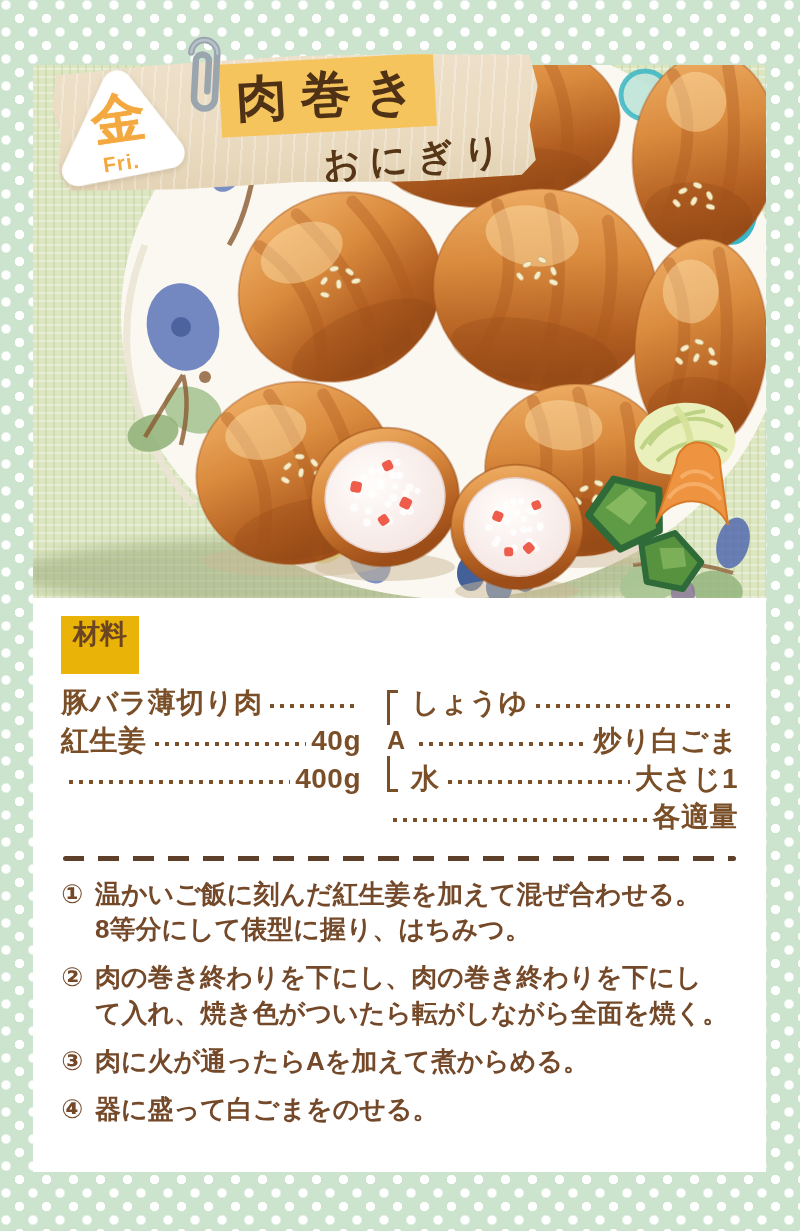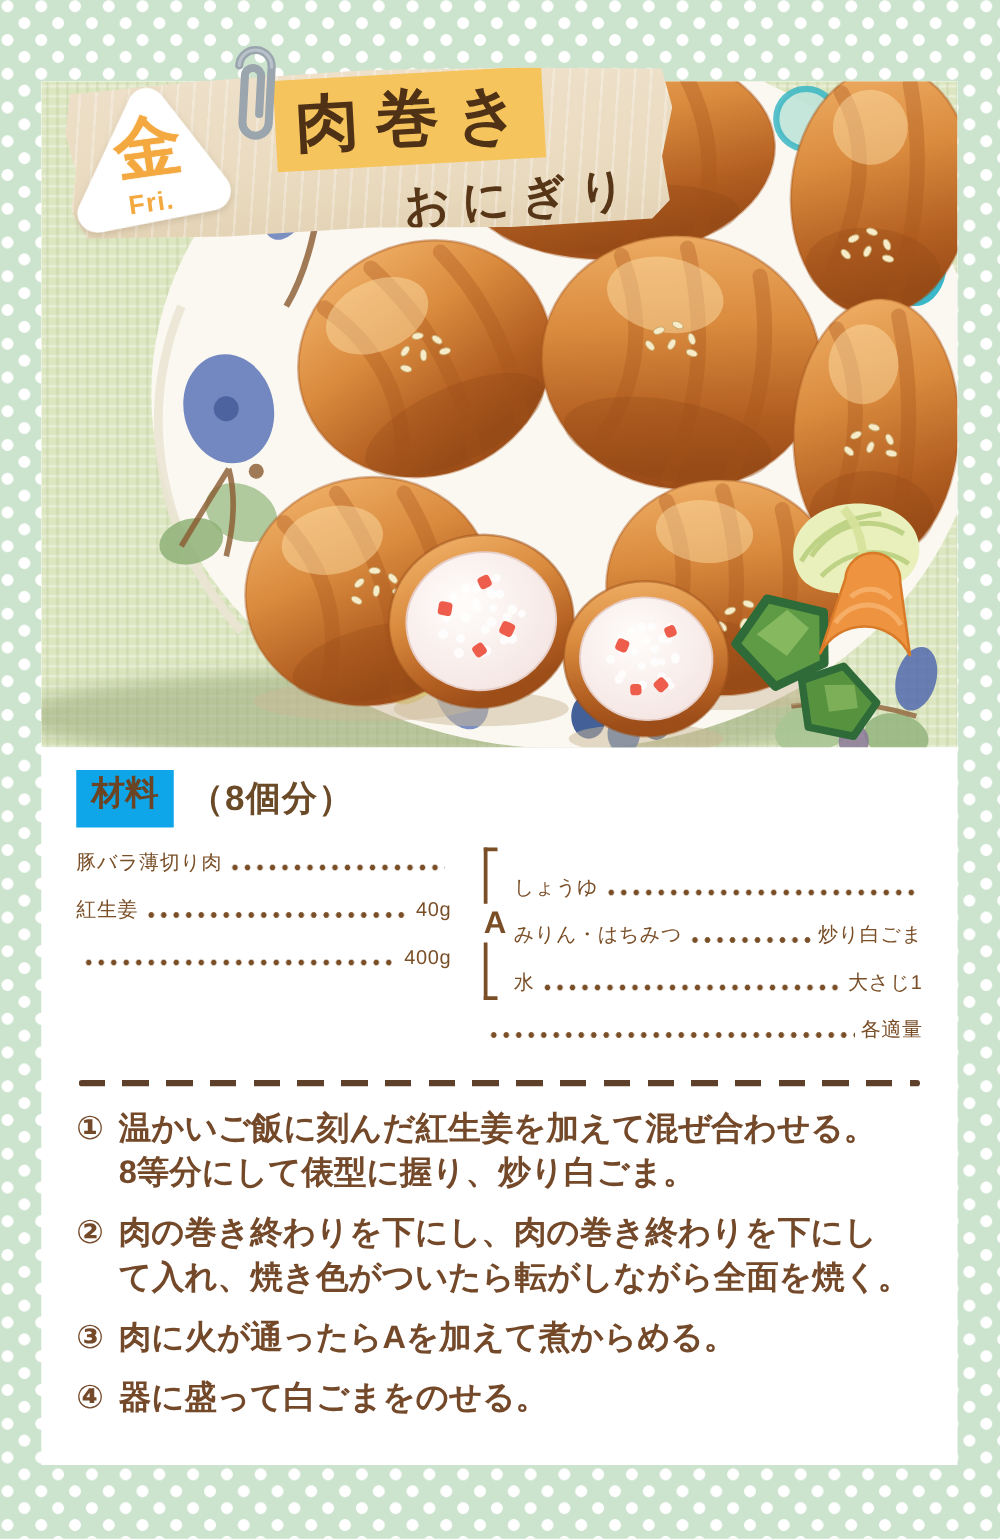--- a/index.html
+++ b/index.html
@@ -48,42 +48,42 @@
   }
   .badge .fri {
     position:absolute; left:0; right:6px; top:88px; text-align:center;
     color:#f3a93f; font-size:21px; font-weight:bold; letter-spacing:1px;
   }
   .clip-icon { position:absolute; left:146px; top:-37px; transform:rotate(3deg); }
   
   .content { position:absolute; left:0; top:533px; width:733px; padding:18px 28px 0 28px; }
   .ing-header { display:flex; align-items:center; gap:12px; }
   .label-box {
-    background:#0ea5e9; color:#6b4423; font-weight:bold;
-    font-size:27px; padding:4px 12px 12px; line-height:1.1; white-space:nowrap;
+    background:#eab308; color:#6b4423; font-weight:bold;
+    font-size:27px; padding:4px 12px 24px; line-height:1.1; white-space:nowrap;
   }
   .servings { color:#6b4a28; font-size:28px; font-weight:bold; letter-spacing:1px; }
   .ing-cols { display:flex; margin-top:10px; }
   .col-left { width:300px; }
   .col-right { flex:1; margin-left:24px; }
-  .ing-row { display:flex; align-items:center; height:38px; font-size:16px; font-weight:400; color:#7a4f28;justify-content:space-between; }
+  .ing-row { display:flex; align-items:center; height:38px; font-size:28px; font-weight:700; color:#7a4f28;justify-content:space-between; }
   .ing-row .name { white-space:nowrap; letter-spacing:0.5px; }
   .ing-row .amt { white-space:nowrap; letter-spacing:0.5px; }
   .dots {
     flex:1; height:6px; margin:6px 5px 0 5px; align-self:center;
     background-image:radial-gradient(circle, #7a4f28 2.1px, rgba(0,0,0,0) 2.5px);
     background-size:10px 6px; background-repeat:repeat-x; background-position:0 0;
     min-width:12px;
   }
   .group-a { display:flex; }
   .a-col { width:26px; display:flex; flex-direction:column; align-items:flex-start; padding:6px 0 6px 2px; }
   .a-tick-top { width:11px; flex:1; border-left:3px solid #7a4f28; border-top:3px solid #7a4f28; }
   .a-letter { font-size:25px; font-weight:bold; color:#7a4f28; line-height:1; padding:3px 0; }
   .a-tick-bot { width:11px; flex:1; border-left:3px solid #7a4f28; border-bottom:3px solid #7a4f28; }
-  .a-items { flex:1;margin-top:20px; }
+  .a-items { flex:1; }
   .divider {
     height:5px; margin:20px 2px 16px 2px; border-radius:3px;
     background:repeating-linear-gradient(90deg, #5e402a 0 21px, rgba(0,0,0,0) 21px 35px);
   }
   .steps { margin-top:14px; }
   .step { display:flex; margin-bottom:13px; color:#74492a; font-size:26px; font-weight:600; line-height:1.36; }
   .step-marker { flex:0 0 34px; }
   .step-text { white-space:pre-line; }
 </style>
 </head>
@@ -357,21 +357,20 @@
     <svg width="50" height="96" viewBox="0 0 50 96">
       <path d="M11 25 A 13 13 0 0 1 37 25 L 37 70 A 10.5 10.5 0 0 1 16 70 L 16 33 A 6.5 6.5 0 0 1 29 33 L 29 63" fill="none" stroke="#9aa5ae" stroke-width="6.5" stroke-linecap="round"></path>
       <path d="M11 25 A 13 13 0 0 1 37 25" fill="none" stroke="#b9c2ca" stroke-width="2.5" stroke-linecap="round"></path>
     </svg>
   </div>
 
   <div class="content">
 
     <div class="ing-header">
       <span class="label-box">材料</span>
-      <span class="servings">（8個分）</span>
     </div>
 
     <div class="ing-cols">
       <div class="col-left">
         <div class="ing-row">
           <span class="name">豚バラ薄切り肉</span>
           <span class="dots"></span>
         </div>
         <div class="ing-row">
           <span class="name">紅生姜</span>
@@ -390,21 +389,20 @@
             <div class="a-tick-top"></div>
             <div class="a-letter">A</div>
             <div class="a-tick-bot"></div>
           </div>
           <div class="a-items">
             <div class="ing-row">
               <span class="name">しょうゆ</span>
               <span class="dots"></span>
             </div>
             <div class="ing-row">
-              <span class="name">みりん・はちみつ</span>
               <span class="dots"></span>
               <span class="amt">炒り白ごま</span>
             </div>
             <div class="ing-row">
               <span class="name">水</span>
               <span class="dots"></span>
               <span class="amt">大さじ1</span>
             </div>
           </div>
         </div>
@@ -414,21 +412,21 @@
         </div>
       </div>
     </div>
 
     <div class="divider"></div>
 
     <div class="steps">
       <div class="step">
         <span class="step-marker">①</span>
         <span class="step-text">温かいご飯に刻んだ紅生姜を加えて混ぜ合わせる。
-8等分にして俵型に握り、炒り白ごま。</span>
+8等分にして俵型に握り、はちみつ。</span>
       </div>
       <div class="step">
         <span class="step-marker">②</span>
         <span class="step-text">肉の巻き終わりを下にし、肉の巻き終わりを下にし
 て入れ、焼き色がついたら転がしながら全面を焼く。</span>
       </div>
       <div class="step">
         <span class="step-marker">③</span>
         <span class="step-text">肉に火が通ったらAを加えて煮からめる。</span>
       </div>

